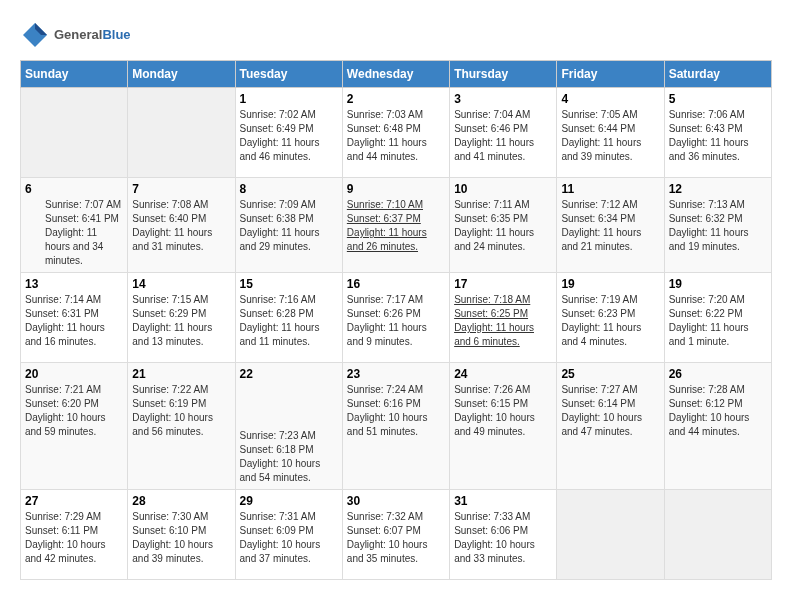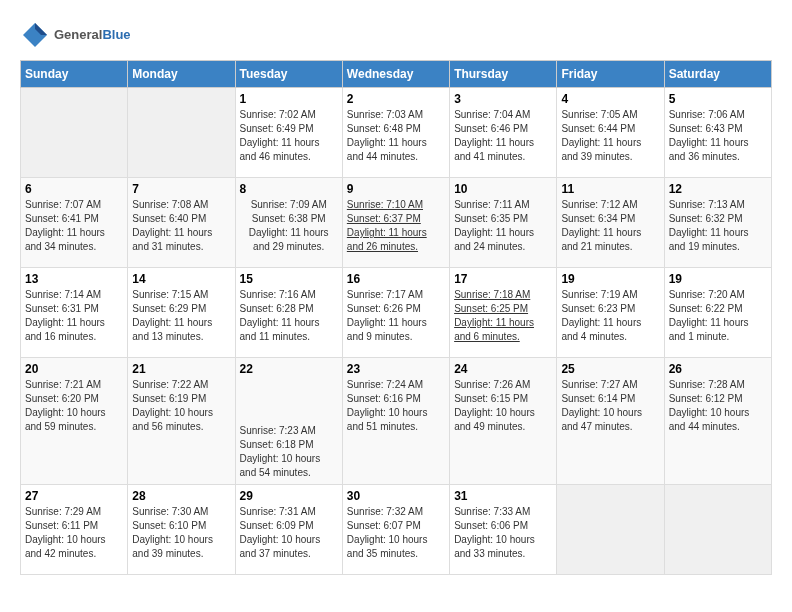--- a/index.html
+++ b/index.html
@@ -150,33 +150,33 @@
         <td>
           <div class="day-num">5</div>
           <div class="day-detail" style="white-space: pre-line;">Sunrise: 7:06 AM
 Sunset: 6:43 PM
 Daylight: 11 hours and 36 minutes.</div>
         </td>
       </tr>
       <tr>
         <td>
           <div class="day-num">6</div>
-          <div class="day-detail" style="white-space: pre-line;">Sunrise: 7:07 AM
+          <div class="day-detail" style="white-space: pre-line; margin-left: 20px;">Sunrise: 7:07 AM
 Sunset: 6:41 PM
 Daylight: 11 hours and 34 minutes.</div>
         </td>
         <td>
           <div class="day-num">7</div>
           <div class="day-detail" style="white-space: pre-line;">Sunrise: 7:08 AM
 Sunset: 6:40 PM
 Daylight: 11 hours and 31 minutes.</div>
         </td>
         <td>
           <div class="day-num">8</div>
-          <div class="day-detail" style="white-space: pre-line; text-align: center;">Sunrise: 7:09 AM
+          <div class="day-detail" style="white-space: pre-line;">Sunrise: 7:09 AM
 Sunset: 6:38 PM
 Daylight: 11 hours and 29 minutes.</div>
         </td>
         <td>
           <div class="day-num">9</div>
           <div class="day-detail" style="white-space: pre-line; text-decoration: underline;">Sunrise: 7:10 AM
 Sunset: 6:37 PM
 Daylight: 11 hours and 26 minutes.</div>
         </td>
         <td>

